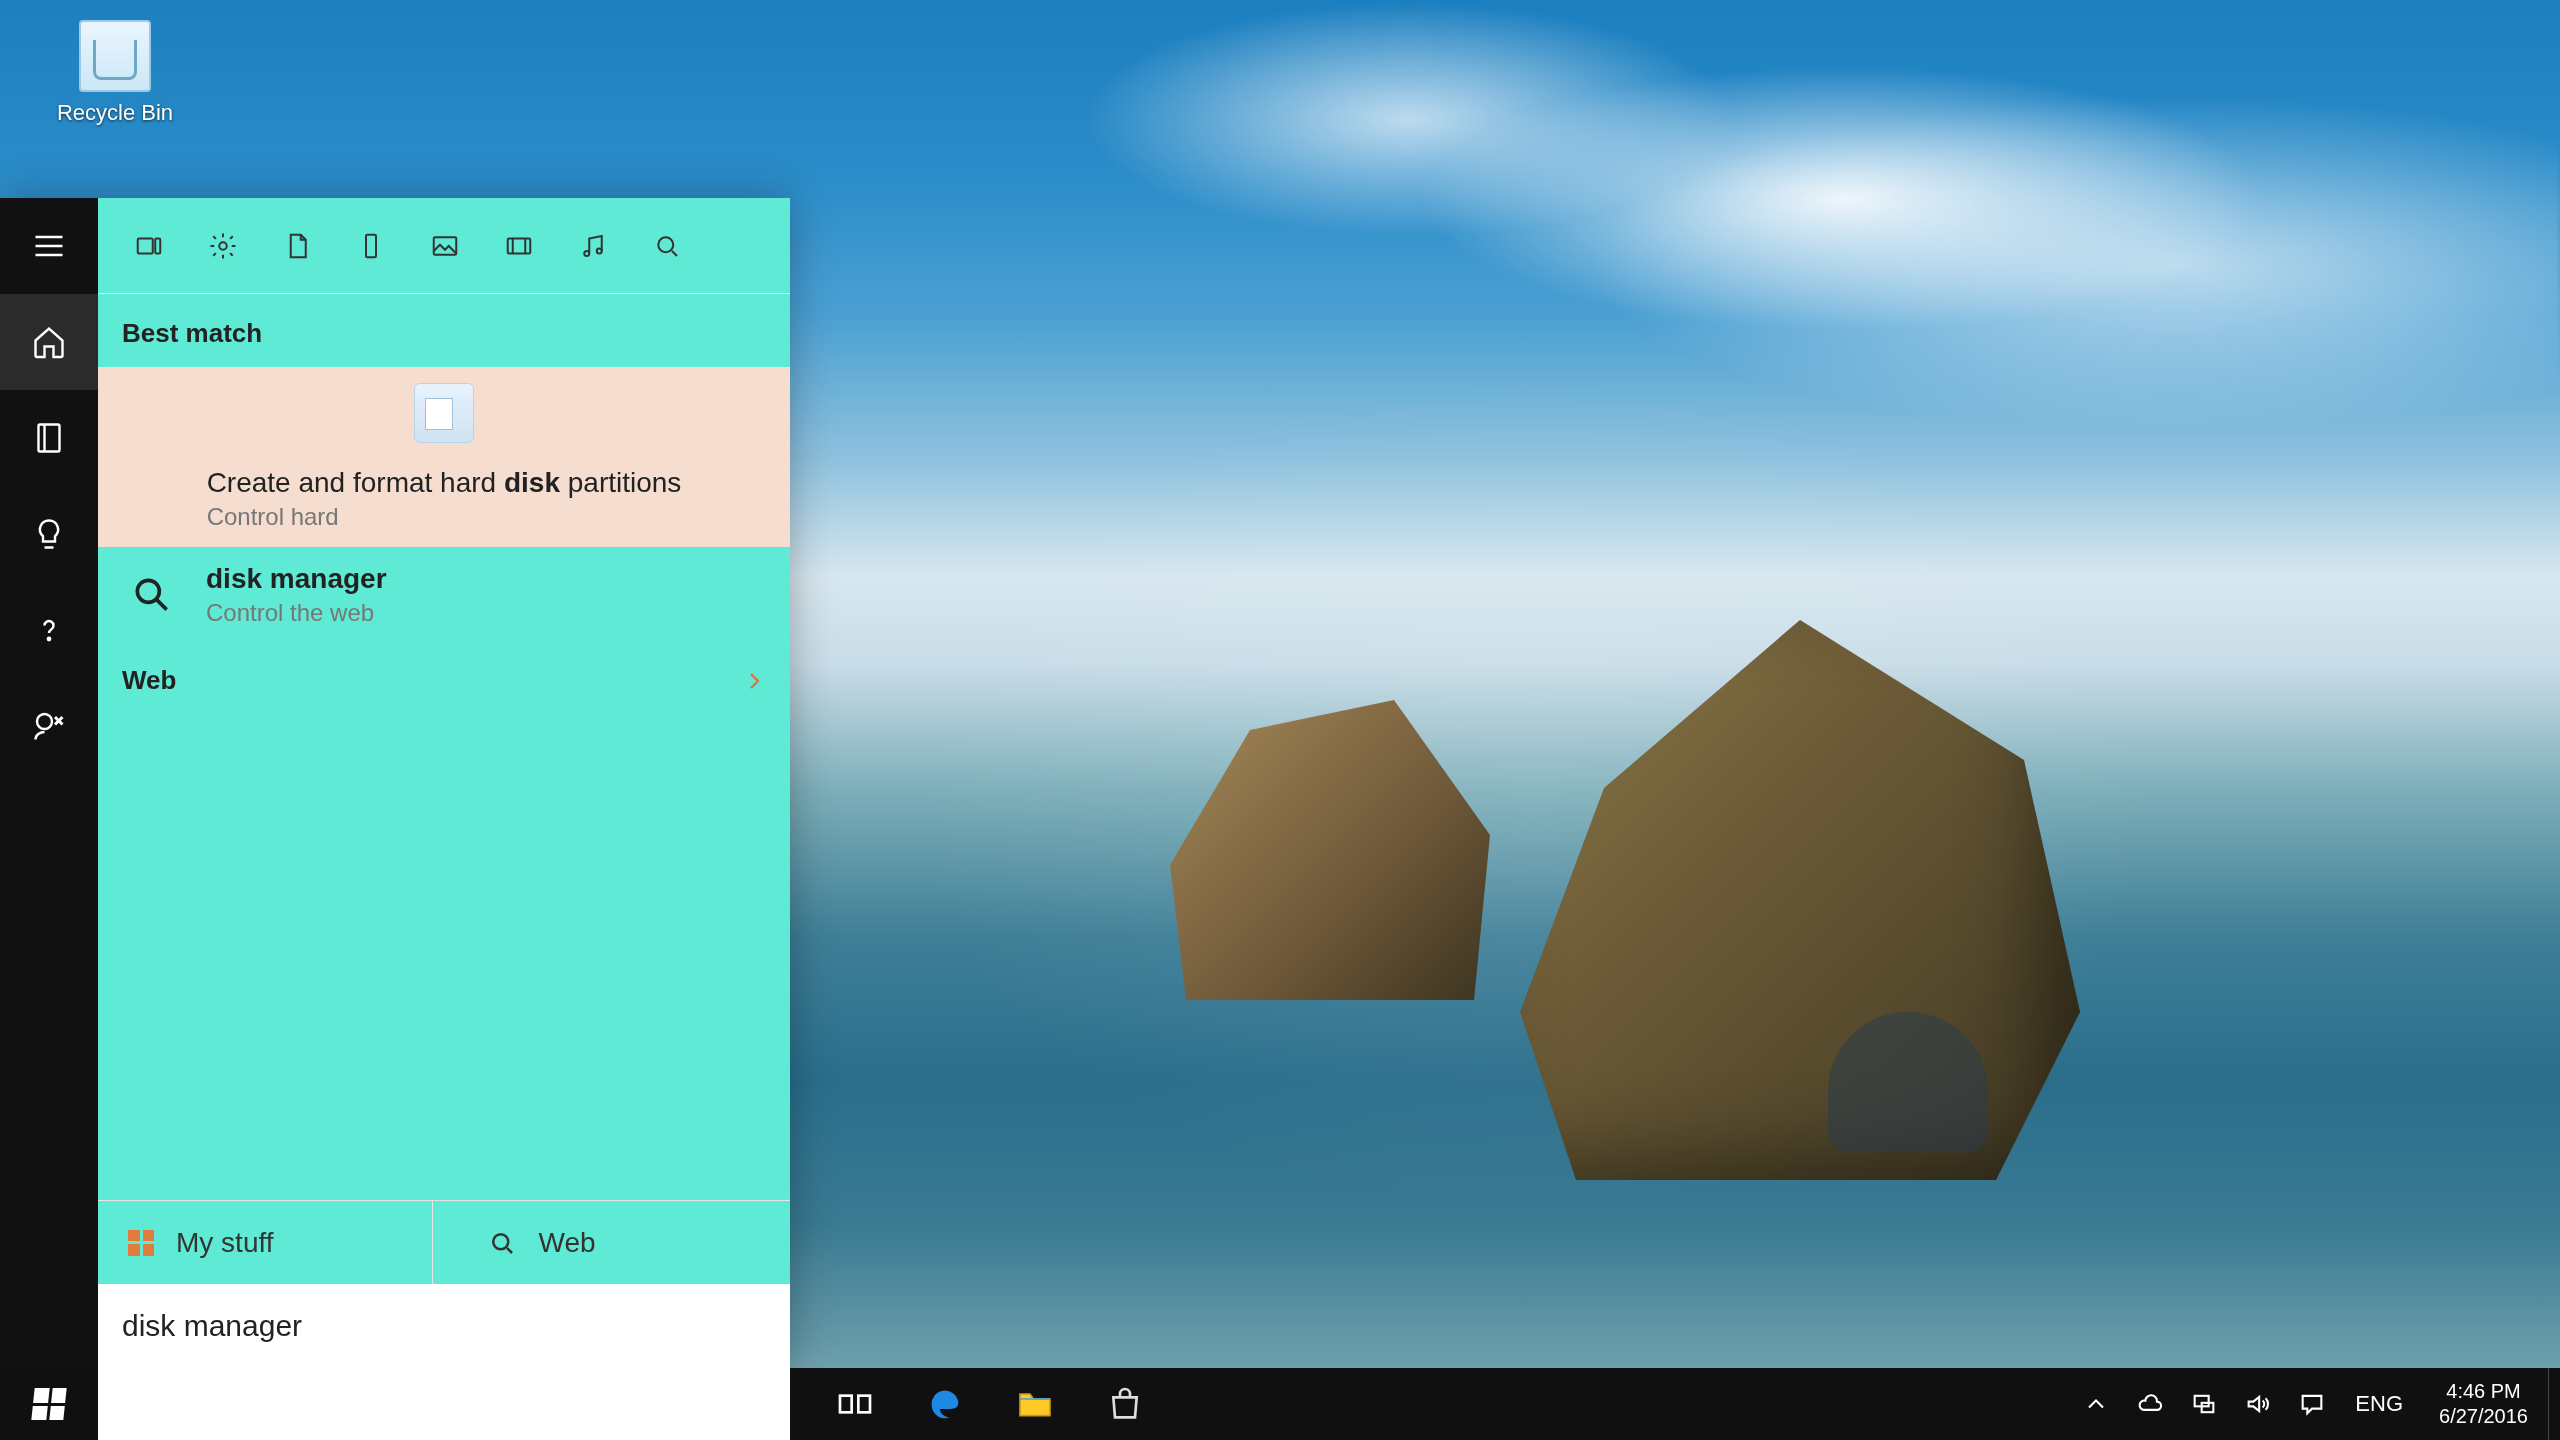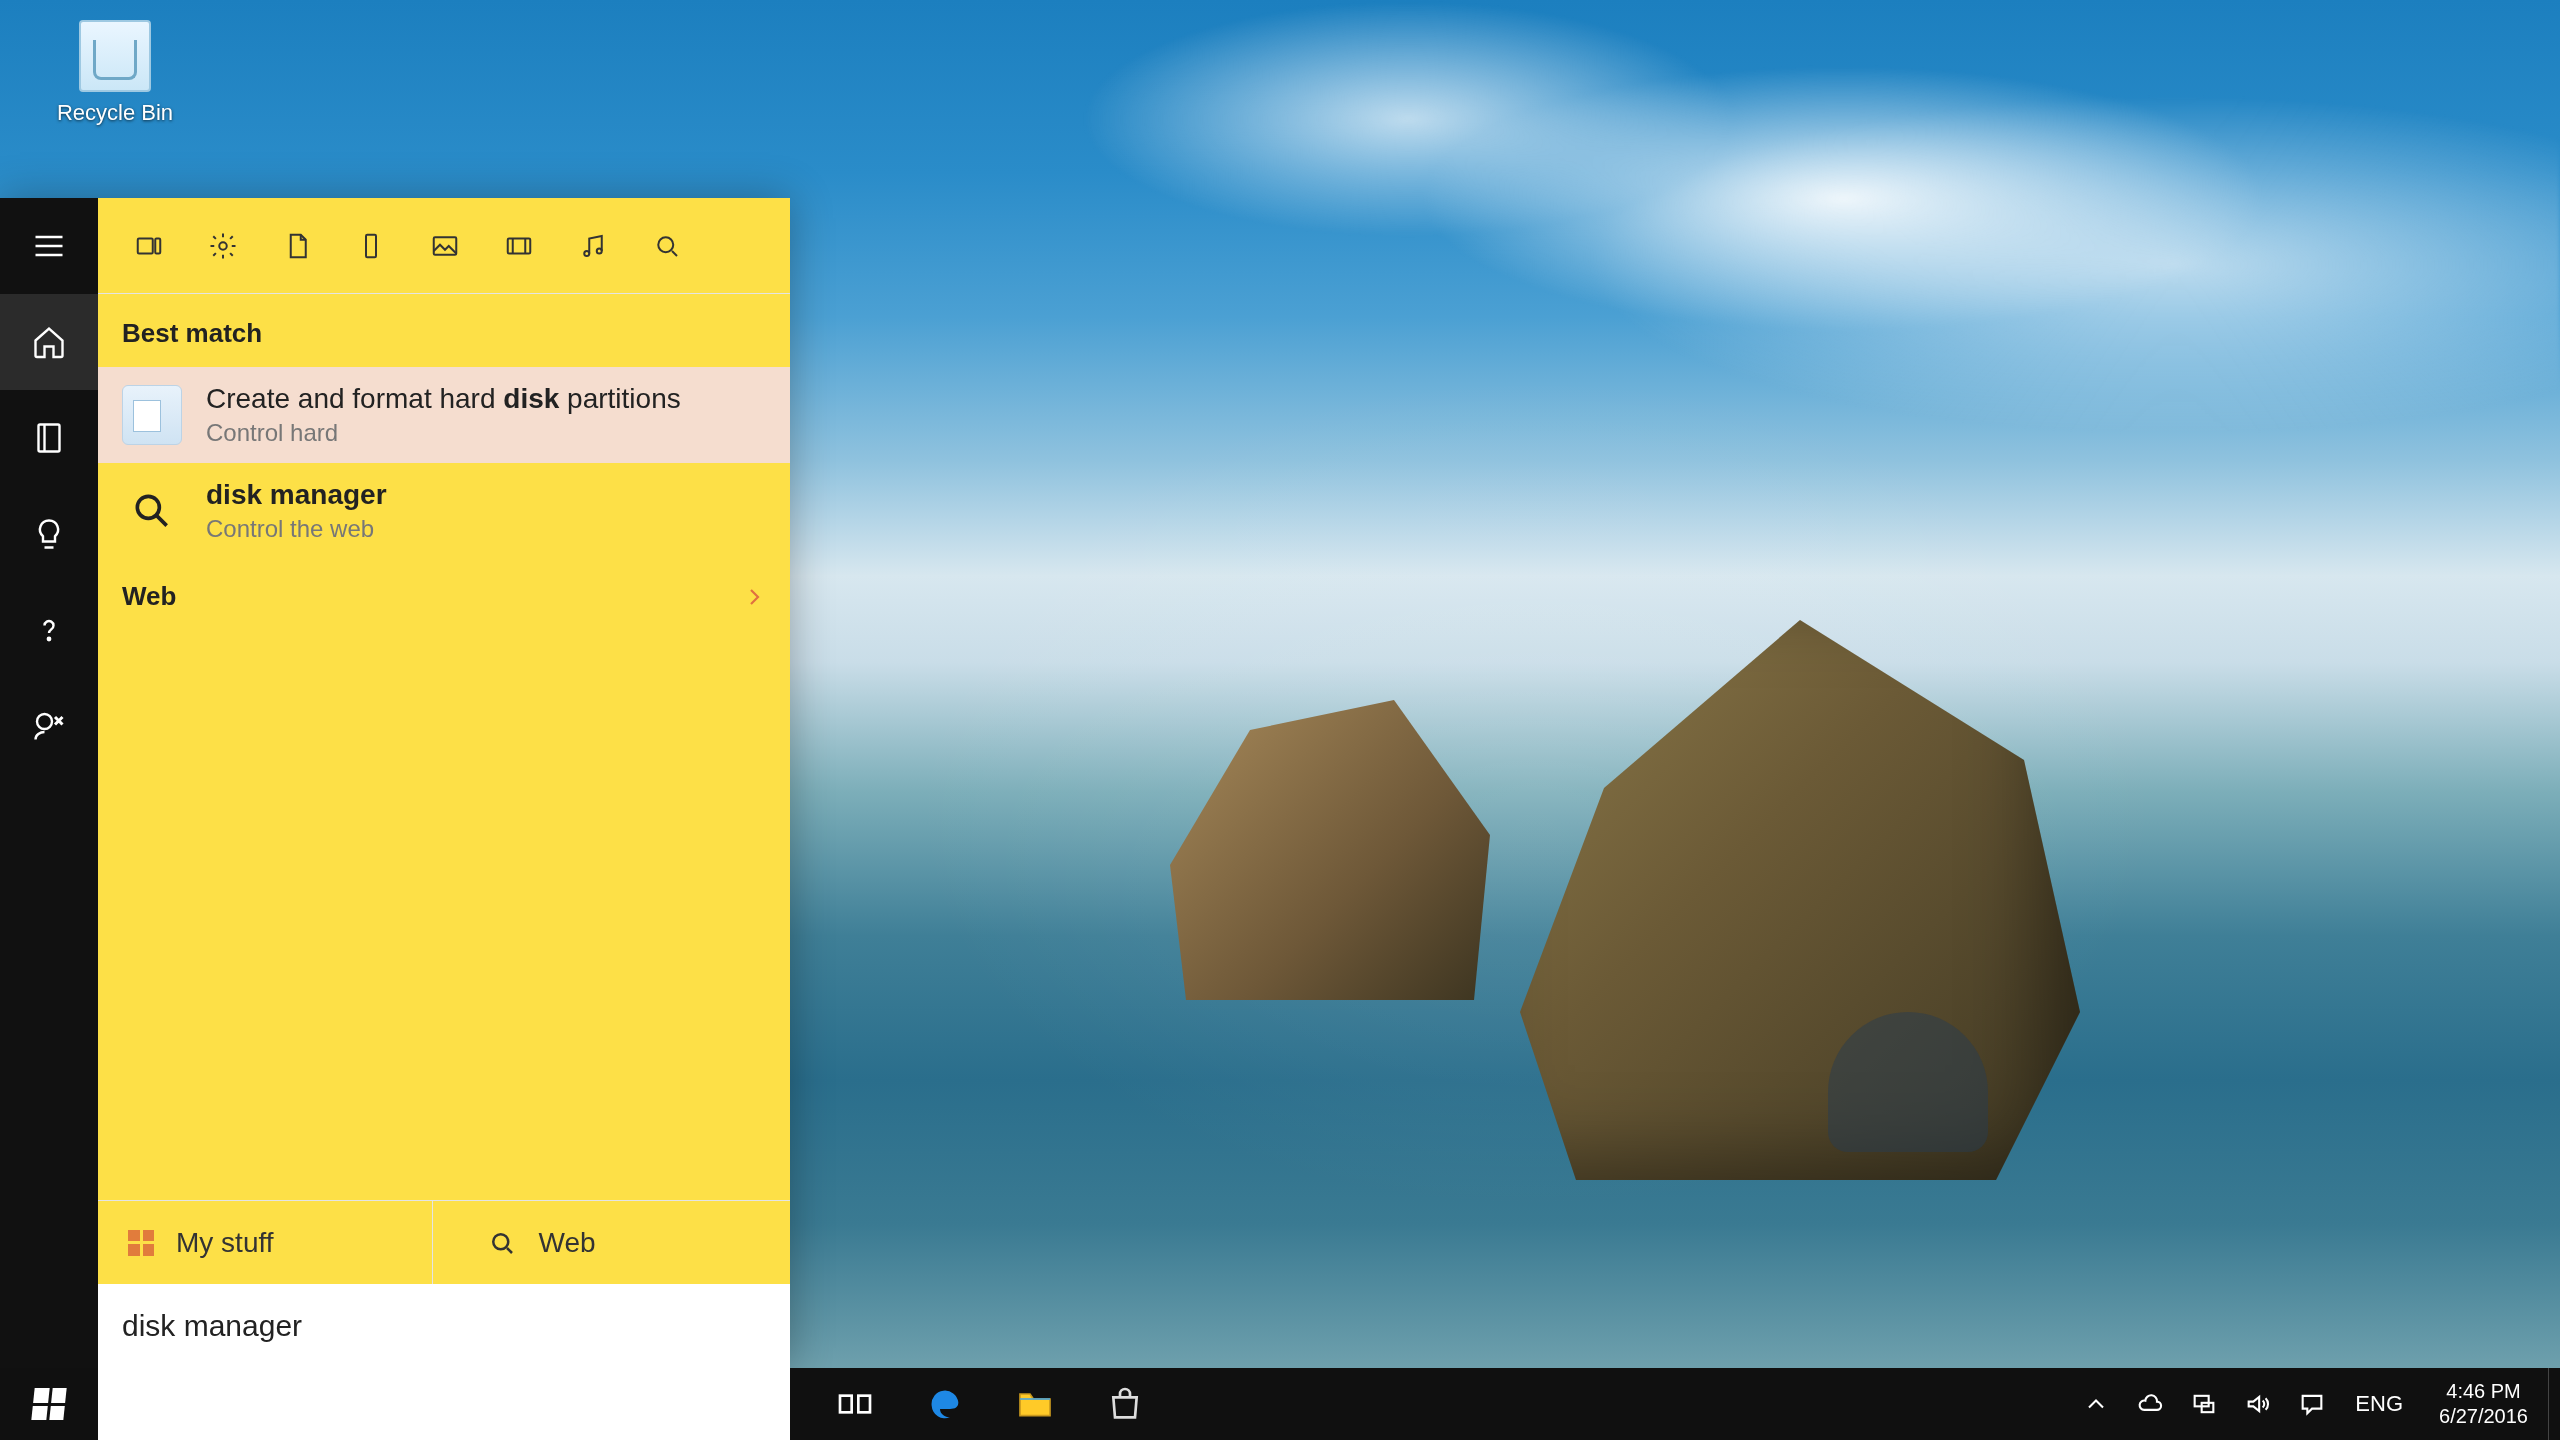--- a/index.html
+++ b/index.html
@@ -61,34 +61,34 @@
     width:98px; background:#111; display:flex; flex-direction:column; align-items:center;
   }
   .side-btn {
     width:98px; height:96px; display:flex; align-items:center; justify-content:center;
     cursor:pointer;
   }
   .side-btn.active { background:#2b2b2b; }
   .side-btn svg { width:36px; height:36px; stroke:#fff; fill:none; stroke-width:1.6; }
 
   .panel {
-    flex:1; background:#fde047; display:flex; flex-direction:column;
+    flex:1; background:#5eead4; display:flex; flex-direction:column;
   }
   .filter-row {
     height:96px; border-bottom:1px solid #e4e4e4; display:flex; align-items:center; gap:40px;
     padding:0 34px;
   }
   .filter-ico { width:34px; height:34px; display:flex; align-items:center; justify-content:center; cursor:pointer;}
   .filter-ico svg { width:30px; height:30px; stroke:#333; fill:none; stroke-width:1.6; }
 
   .section-header { padding:24px 24px 18px; font-size:26px; font-weight:600; color:#222; }
   .result {
     display:flex; align-items:center; gap:24px; padding:16px 24px; cursor:pointer;
   }
-  .result.sel { background:#f5ddcf; }
+  .result.sel { background:#f5ddcf;flex-direction:column; }
   .result .ricon {
     width:60px; height:60px; display:flex; align-items:center; justify-content:center;
   }
   .result .ricon.cp { background:linear-gradient(#e8f2fb,#cfe3f3); border-radius:6px; border:1px solid #bcd3e6; position:relative;}
   .result .ricon.cp::after{content:"";position:absolute;left:10px;top:14px;width:26px;height:30px;background:#fff;border:1px solid #9cc1dd;}
   .result .ricon svg { width:44px; height:44px; stroke:#222; fill:none; stroke-width:2;}
   .result .texts { display:flex; flex-direction:column; }
   .result .title { font-size:28px; color:#222; }
   .result .title b { font-weight:600; }
   .result .sub { font-size:24px; color:#777; margin-top:4px;}

